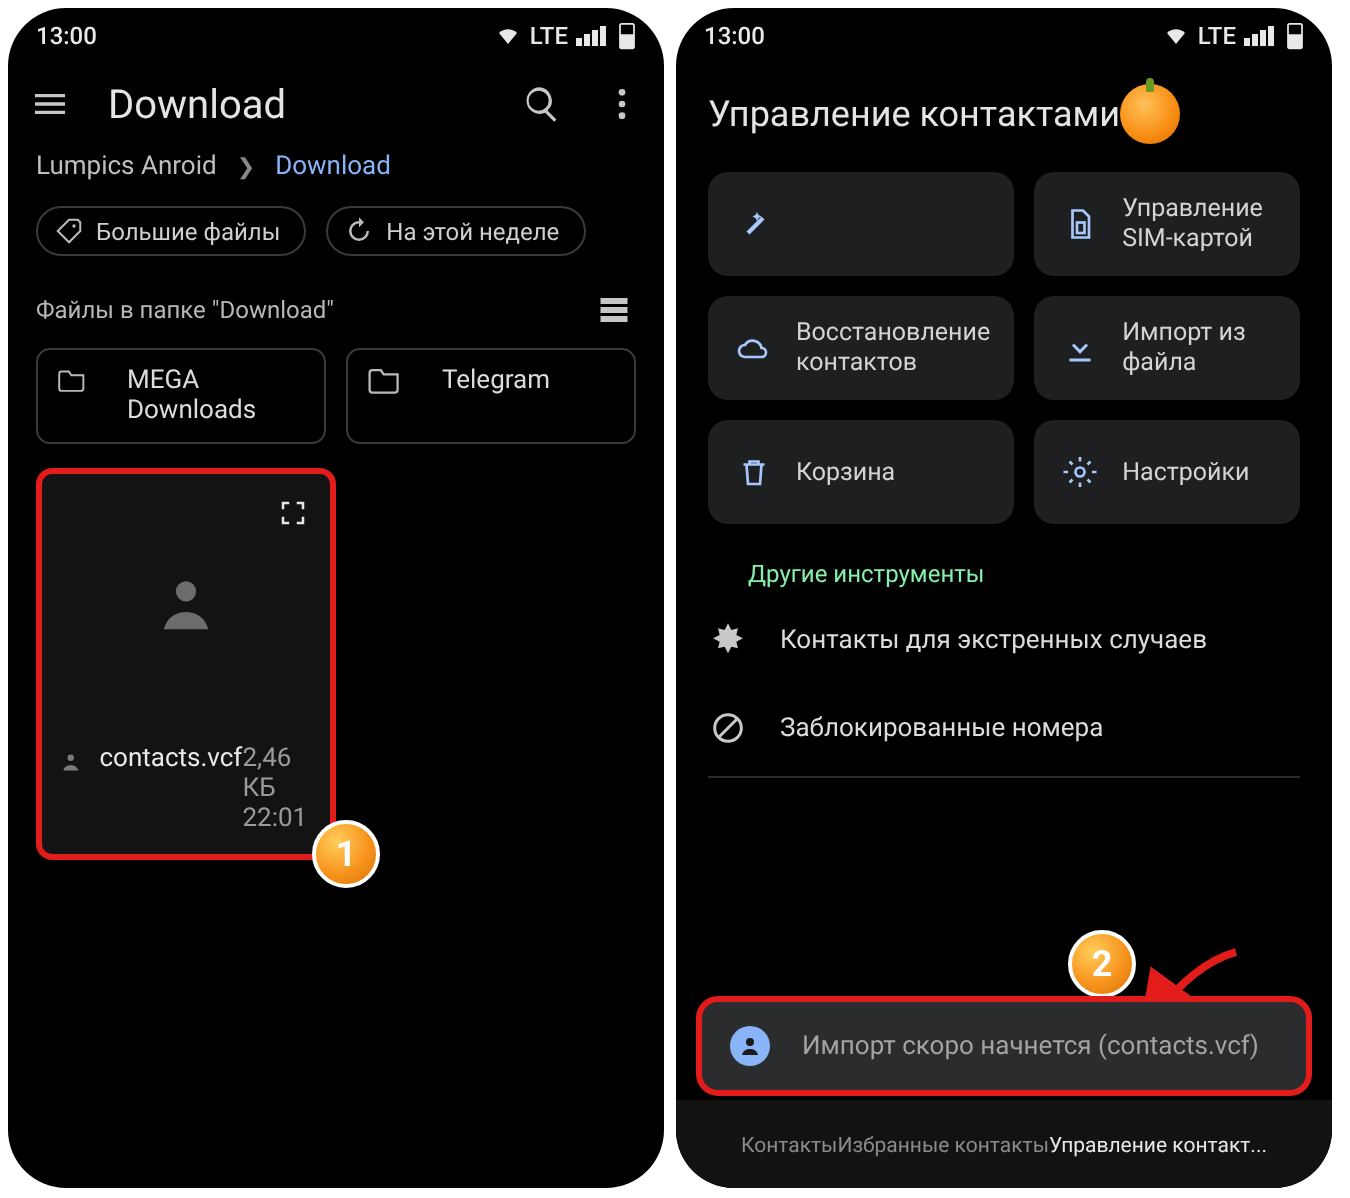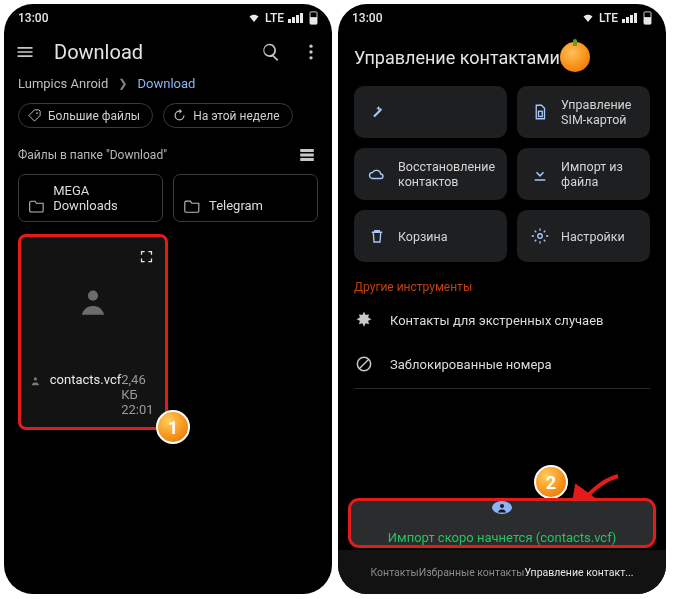--- a/index.html
+++ b/index.html
@@ -14,45 +14,45 @@
   .appbar h1 { font-size:20px; font-weight:400; flex:1; }
   .ico { width:22px; height:22px; display:flex; align-items:center; justify-content:center; flex-shrink:0;}
   .svg { fill:#c7c7c7; }
   .crumbs { padding: 6px 14px 10px; font-size:13px; color:#8ab4f8; display:flex; align-items:center; gap:10px;}
   .crumbs .root { color:#bfbfbf; }
   .crumbs .sep { color:#888; font-size:11px;}
   .chips { display:flex; gap:10px; padding: 2px 14px 14px;}
   .chip { border:1px solid #3a3a3a; border-radius:18px; padding:4px 12px 4px 8px; font-size:12px; color:#cfcfcf; display:flex; align-items:center; gap:6px;}
   .sectionhdr { display:flex; align-items:center; justify-content:space-between; padding: 2px 14px 8px; font-size:12px; color:#b8b8b8;}
   .folders { display:flex; gap:10px; padding: 0 14px 12px;}
-  .folder { border:1px solid #3a3a3a; border-radius:7px; padding:8px 10px; display:flex; align-items:flex-end; gap:8px; font-size:13px; color:#dcdcdc; flex:1;}
+  .folder { border:1px solid #3a3a3a; border-radius:7px; padding:8px 10px; display:flex; align-items:flex-start; gap:20px; font-size:13px; color:#dcdcdc; flex:1;}
   .filearea { padding: 0 14px; position:relative;}
   .filecard { width:150px; height:196px; border:3px solid #e21b1b; border-radius:8px; background:#131313; display:flex; flex-direction:column; position:relative;}
   .fileprev { flex:1; display:flex; align-items:center; justify-content:center; position:relative;}
   .expand { position:absolute; top:8px; right:8px;}
   .filemeta { padding:6px 8px 10px; display:flex; gap:8px; align-items:flex-start;}
   .filemeta .txt { display:flex; }
   .fname { font-size:13px; color:#eaeaea;}
   .finfo { font-size:13px; color:#9a9a9a;}
   .numbadge { position:absolute; width:34px; height:34px; border-radius:50%; background:radial-gradient(circle at 35% 30%, #ffce5a, #f7941e 55%, #d87400); border:2px solid #fff; color:#fff; font-weight:700; font-size:18px; display:flex; align-items:center; justify-content:center;}
   .b1 { left:152px; top:406px;}
   
   .r-title { display:flex; align-items:center; justify-content:flex-start; padding: 10px 16px 14px;}
   .r-title h2 { font-size:18px; font-weight:400;}
   .avatar { width:30px; height:30px; border-radius:50%; background:radial-gradient(circle at 40% 35%, #ffc159, #f88c12 60%, #d86b00); position:relative;}
   .avatar::after{content:""; position:absolute; width:4px;height:7px;background:#6a9a1e;border-radius:2px 2px 0 0; top:-3px; left:13px;}
   .tiles { display:grid; grid-template-columns:1fr 1fr; gap:10px; padding:0 16px 10px;}
   .tile { background:#1e1f21; border-radius:10px; padding:10px 12px; display:flex; align-items:center; gap:10px; font-size:12.5px; color:#d4d4d4; min-height:52px;}
   .tile .ico{color:#a8c7fa;}
-  .othersec { padding: 8px 16px 4px; font-size:12px; color:#c2410c;}
+  .othersec { padding: 8px 16px 4px; font-size:12px; color:#86efac;margin-left:20px;}
   .listitem { display:flex; align-items:center; gap:16px; padding:12px 16px; font-size:13px; color:#dcdcdc;}
   .divider { height:1px; background:#2b2b2b; margin: 2px 16px;}
   .b2 { right:98px; top:461px;}
   .arrow { position:absolute; }
-  .toast { position:absolute; left:10px; right:10px; top:494px; height:50px; border:3px solid #e21b1b; border-radius:11px; background:#2b2c2e; display:flex; align-items:center; gap:16px; padding:0 14px; font-size:13px; color:#22c55e;flex-direction:column;}
+  .toast { position:absolute; left:10px; right:10px; top:494px; height:50px; border:3px solid #e21b1b; border-radius:11px; background:#2b2c2e; display:flex; align-items:center; gap:16px; padding:0 14px; font-size:13px; color:#a3a3a3;}
   .toastico { width:20px; height:20px; border-radius:50%; background:#8ab4f8; display:flex;align-items:center;justify-content:center;}
   .tabs { position:absolute; left:0; right:0; bottom:0; height:44px; background:#121212; display:flex; justify-content:center; align-items:center; font-size:10.5px; color:#8b8b8b;}
   .tabs .act { color:#e8e8e8;}
 </style>
 </head>
 <body>
 
 <div class="wrap">
 
   <div class="phone">

